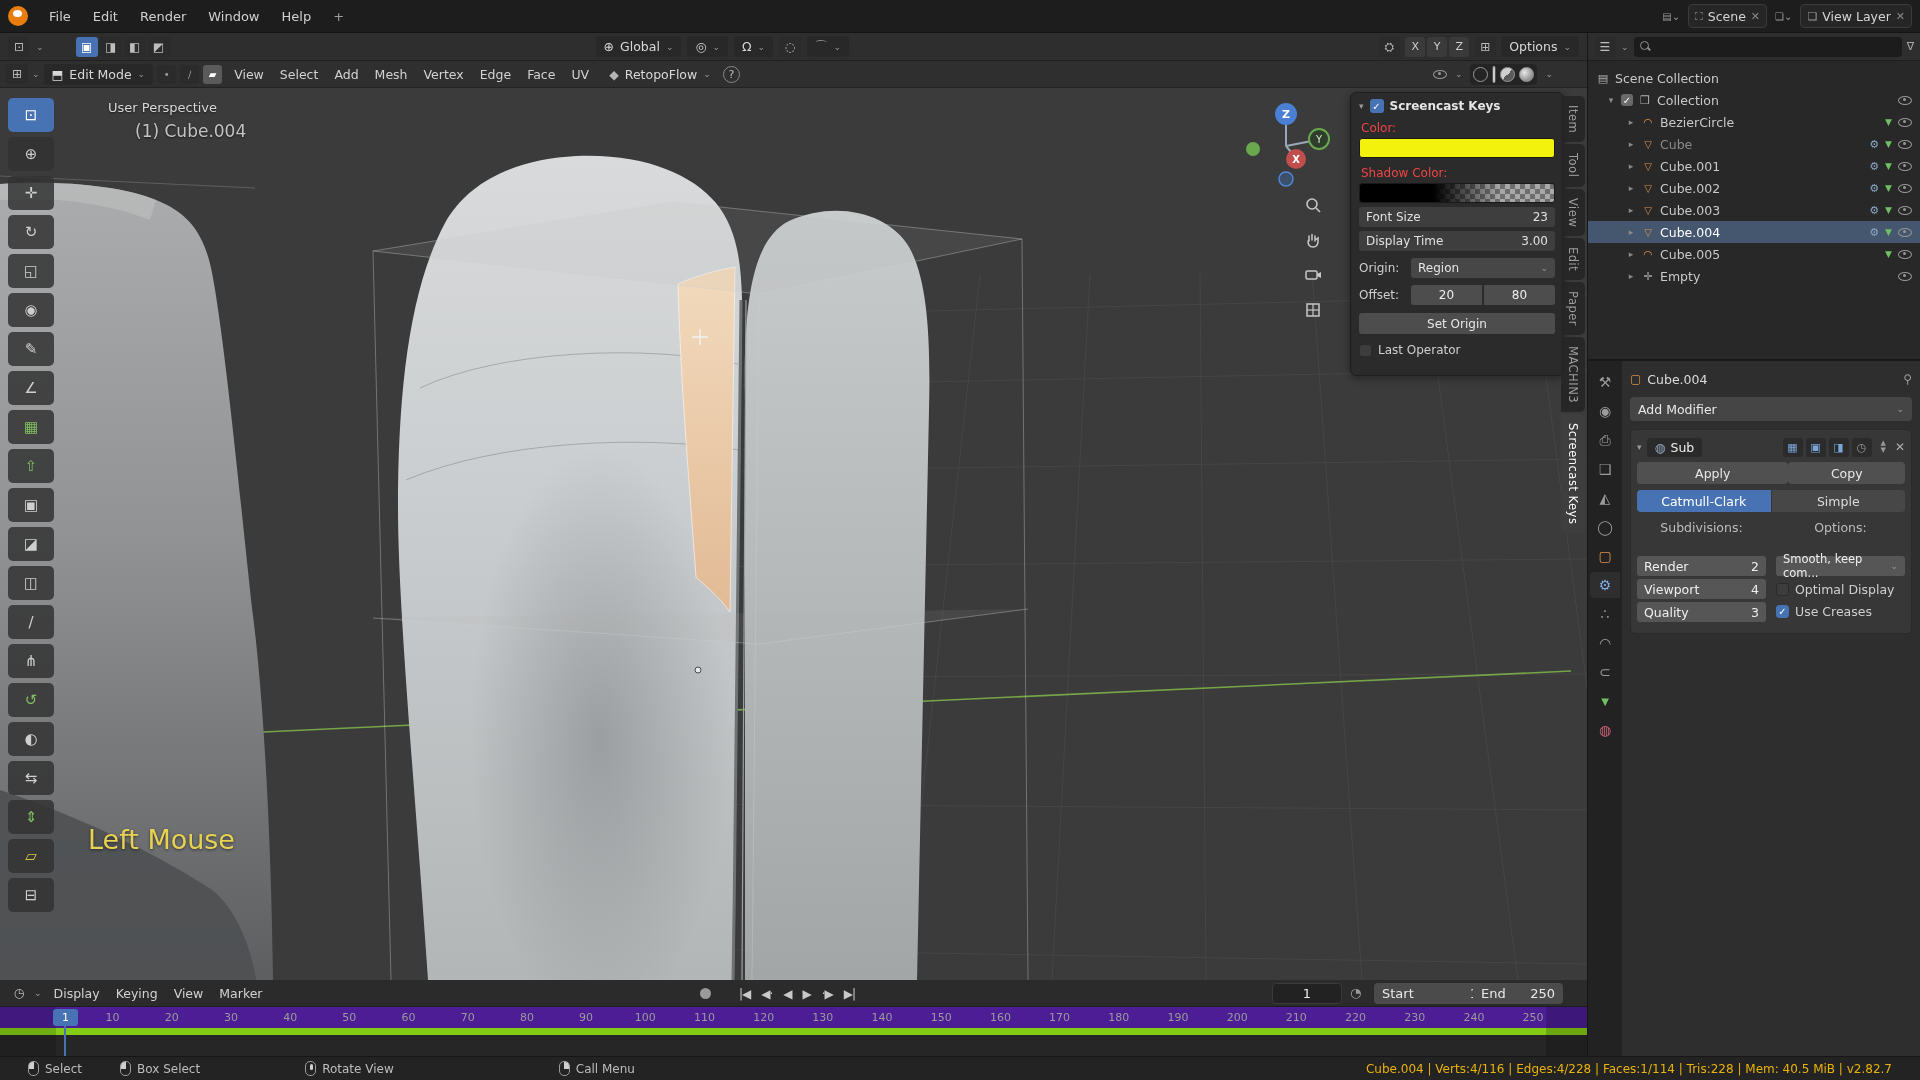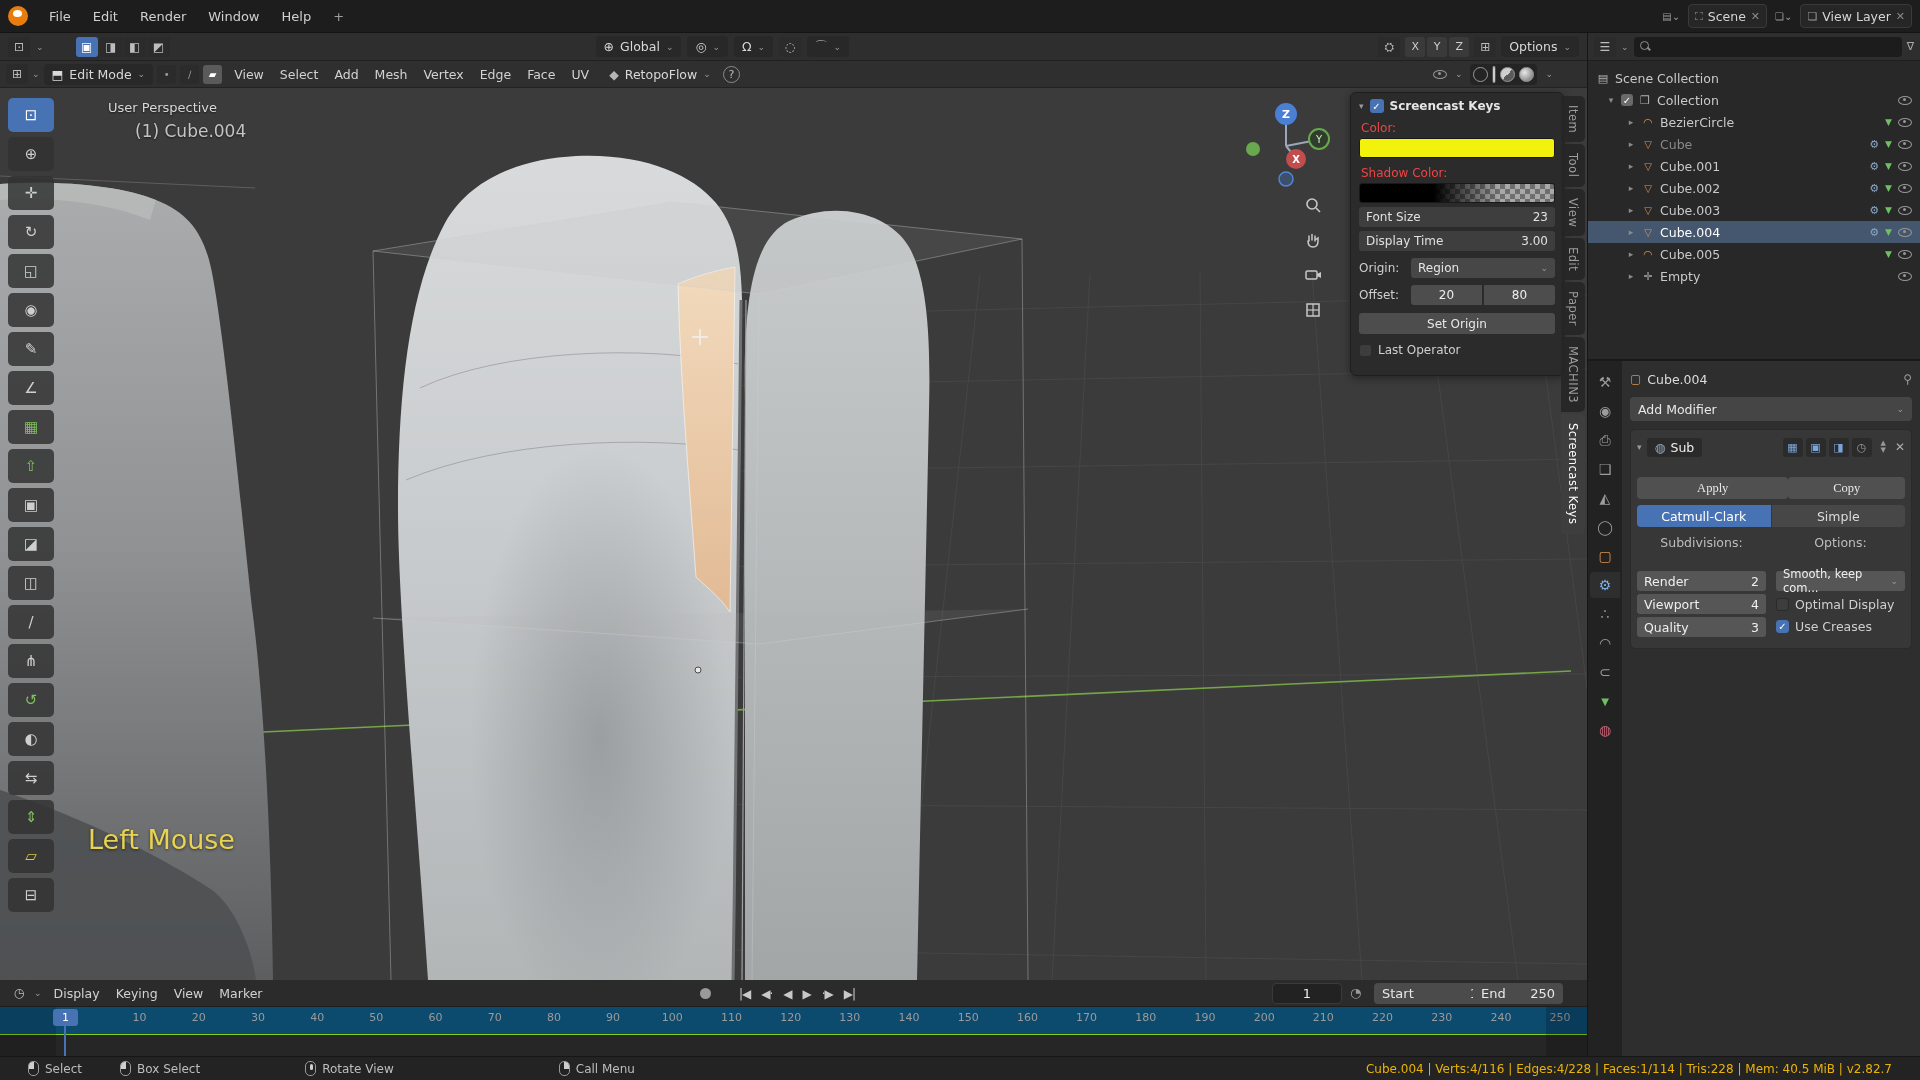--- a/index.html
+++ b/index.html
@@ -128,21 +128,21 @@
   .pin { margin-left:auto; color:#9a9a9a; font-size:12px; }
   .addmod { height:24px; background:#454545; border-radius:4px; display:flex; align-items:center; padding:0 8px; margin-top:6px; color:#e8e8e8;}
   .addmod .chev { margin-left:auto; }
   .modbox { background:#373737; border:1px solid #2a2a2a; border-radius:5px; margin-top:8px; padding:5px 6px 8px 6px;}
   .modhead { display:flex; align-items:center; gap:5px; height:24px; }
   .modname { background:#2a2a2a; border-radius:3px; padding:2px 8px; color:#eee; display:flex; gap:5px; align-items:center;}
   .modtgl { width:20px; height:19px; background:#2b2b2b; border-radius:3px; display:flex; align-items:center; justify-content:center; font-size:11px; color:#7aa5d8;}
   .modtgl.off { color:#9a9a9a; }
   .updn { display:flex; flex-direction:column; font-size:7px; color:#9a9a9a; line-height:7px; margin-left:4px;}
   .modx { margin-left:4px; color:#b0b0b0; font-size:12px; }
-  .btnrow { display:flex; margin-top:18px;font-family:Liberation Serif, serif; }
+  .btnrow { display:flex; margin-top:3px; }
   .gbtn { flex:1; height:22px; background:#505050; border-radius:4px; display:flex; align-items:center; justify-content:center; color:#e8e8e8;}
   .segrow { display:flex; margin-top:6px; }
   .segbtn { flex:1; height:22px; background:#474747; display:flex; align-items:center; justify-content:center; color:#dcdcdc;}
   .segbtn.first { border-radius:4px 0 0 4px; margin-right:1px; }
   .segbtn.last { border-radius:0 4px 4px 0; }
   .segbtn.active { background:#4772b3; color:#fff; }
   .cols { display:flex; gap:10px; margin-top:8px; }
   .col { flex:1; }
   .collabel { color:#bdbdbd; margin-bottom:21px;text-align:center; }
   .numfield { height:20px; background:#565656; border-radius:3px; display:flex; align-items:center; justify-content:space-between; padding:0 7px; margin-bottom:3px; color:#efefef;}
@@ -151,21 +151,21 @@
   .cbrow .cb.checked { background:#4772b3; border-color:#4772b3; }
   
   #timeline { position:absolute; left:0; top:980px; width:1587px; height:76px; background:#262626; }
   #tl-head { position:relative; height:27px; background:#2b2b2b; border-bottom:1px solid #1d1d1d; display:flex; align-items:center; padding:0 8px; gap:4px;}
   .tl-controls { position:absolute; left:700px; top:0; height:27px; display:flex; align-items:center; gap:10px; color:#c9c9c9;}
   .tl-controls .rec { width:11px; height:11px; border-radius:50%; background:#9a9a9a; }
   .tl-controls .ctl { font-size:12px; letter-spacing:-1px;}
   .framefield { position:absolute; left:1272px; top:3px; width:70px; height:21px; background:#222; border:1px solid #3a3a3a; border-radius:4px; display:flex; align-items:center; justify-content:center; color:#eee;}
   .clockic { position:absolute; left:1350px; top:5px; color:#9a9a9a; }
   .rangefield { position:absolute; top:3px; height:21px; background:#4b4b4b; border-radius:4px; display:flex; align-items:center; justify-content:space-between; padding:0 8px; color:#e8e8e8;}
-  #tl-ruler { position:relative; height:28px; background:#0c4a6e; border-bottom:1px solid #84cc16; white-space:nowrap; padding-left:110px; overflow:hidden;}
+  #tl-ruler { position:relative; height:28px; background:#4c1d95; border-bottom:7px solid #84cc16; white-space:nowrap; padding-left:83px; overflow:hidden;}
   .tick { display:inline-block; width:59.2px; text-align:center; font-size:11px; color:#9b9b9b; padding-top:4px;}
   #tl-track { height:21px; background:#262626; }
   .tl-dark-left { position:absolute; left:0; top:27px; width:56px; height:49px; background:rgba(0,0,0,.15); }
   .tl-dark-right { position:absolute; left:1546px; top:27px; width:41px; height:49px; background:rgba(0,0,0,.18); }
   .playhead-label { position:absolute; left:53px; top:29px; width:25px; height:17px; background:#4772b3; border-radius:3px; color:#fff; font-size:11px; display:flex; align-items:center; justify-content:center; z-index:4;}
   .playhead-line { position:absolute; left:64px; top:46px; width:2px; height:30px; background:#4772b3; z-index:3;}
   .watermark { position:absolute; left:8px; top:20px; font-size:45px; font-weight:bold; color:#9d9d9d; opacity:.8; letter-spacing:1px; z-index:6; text-shadow:0 2px 3px rgba(0,0,0,.35);}
   
   #statusbar { position:absolute; left:0; top:1056px; width:1920px; height:24px; background:#232323; border-top:1px solid #161616; display:flex; align-items:center; padding:0 28px; font-size:12px; color:#bdbdbd;}
   .hint { display:flex; align-items:center; margin-right:38px; }

